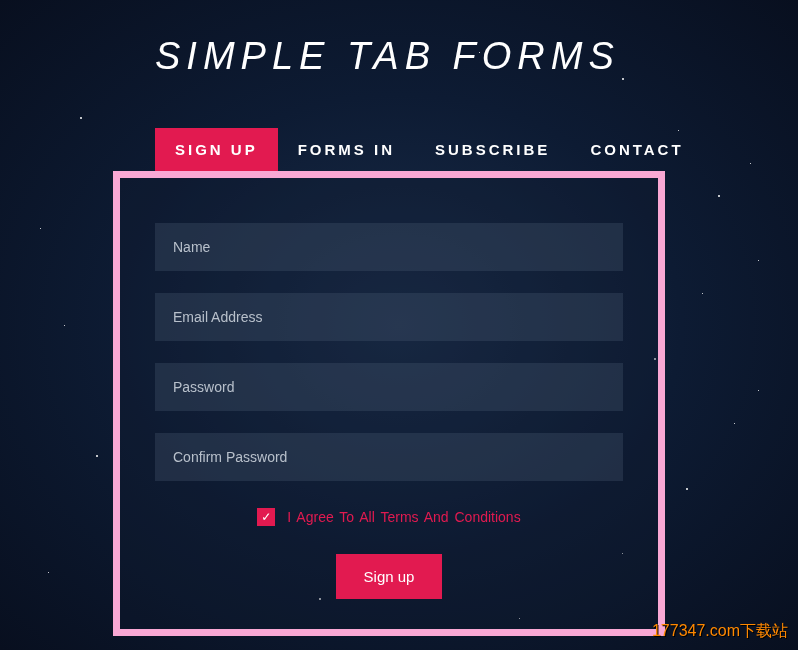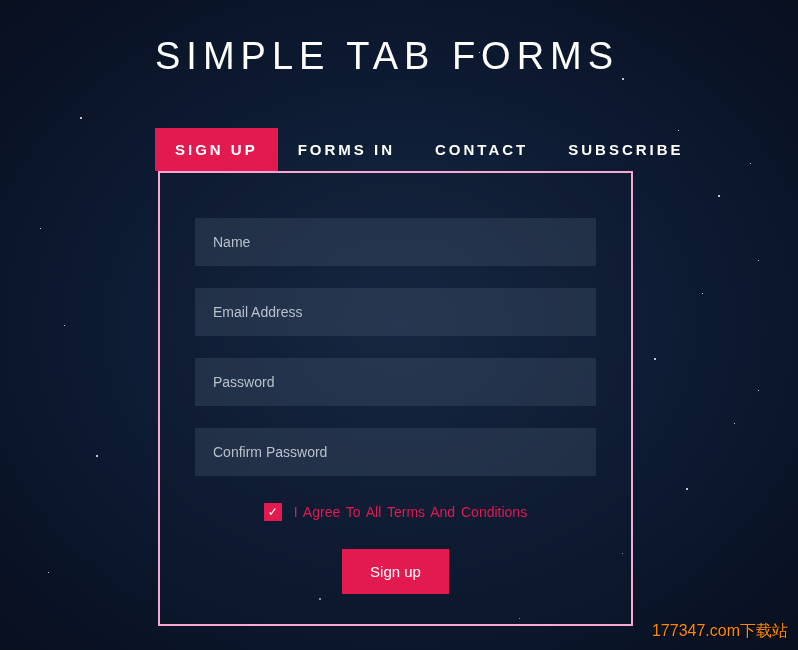--- a/index.html
+++ b/index.html
@@ -37,20 +37,21 @@
       z-index: 2;
     }
     
     .page-title {
       color: #ffffff;
       font-size: 38px;
       font-weight: 400;
       letter-spacing: 6px;
       margin-bottom: 50px;
       margin-left: 105px;
+      font-style: italic;
     }
     
     .tabs-wrapper {
       margin-left: 105px;
     }
     
     .tabs {
       display: flex;
       flex-wrap: wrap;
       gap: 0;
@@ -66,24 +67,24 @@
       cursor: pointer;
       border: none;
       background: transparent;
     }
     
     .tab.active {
       background: #e21a50;
     }
     
     .form-panel {
-      margin-left: 108px;
-      border: 2px solid #f9a8d4;
+      margin-left: 63px;
+      border: 7px solid #f9a8d4;
       padding: 45px 35px 30px 35px;
-      width: 475px;
+      width: 552px;
       background: rgba(15, 25, 45, 0.3);
     }
     
     .form-input {
       width: 100%;
       background: rgba(70, 85, 110, 0.35);
       border: none;
       color: #c5ccd6;
       padding: 16px 18px;
       font-size: 14px;
@@ -176,22 +177,22 @@
   <div class="star" style="width:1px;height:1px;top:60%;left:95%"></div>
 </div>
 
 <div class="container">
   <h1 class="page-title">SIMPLE TAB FORMS</h1>
 
   <div class="tabs-wrapper">
     <div class="tabs">
       <button class="tab active">SIGN UP</button>
       <button class="tab">FORMS IN</button>
+      <button class="tab">SUBSCRIBE</button>
       <button class="tab">CONTACT</button>
-      <button class="tab">SUBSCRIBE</button>
     </div>
   </div>
 
   <div class="form-panel">
     <input type="text" class="form-input" placeholder="Name" style="">
     <input type="text" class="form-input" placeholder="Email Address" style="">
     <input type="password" class="form-input" placeholder="Password" style="">
     <input type="password" class="form-input" placeholder="Confirm Password" style="">
     
     <div class="checkbox-row">

